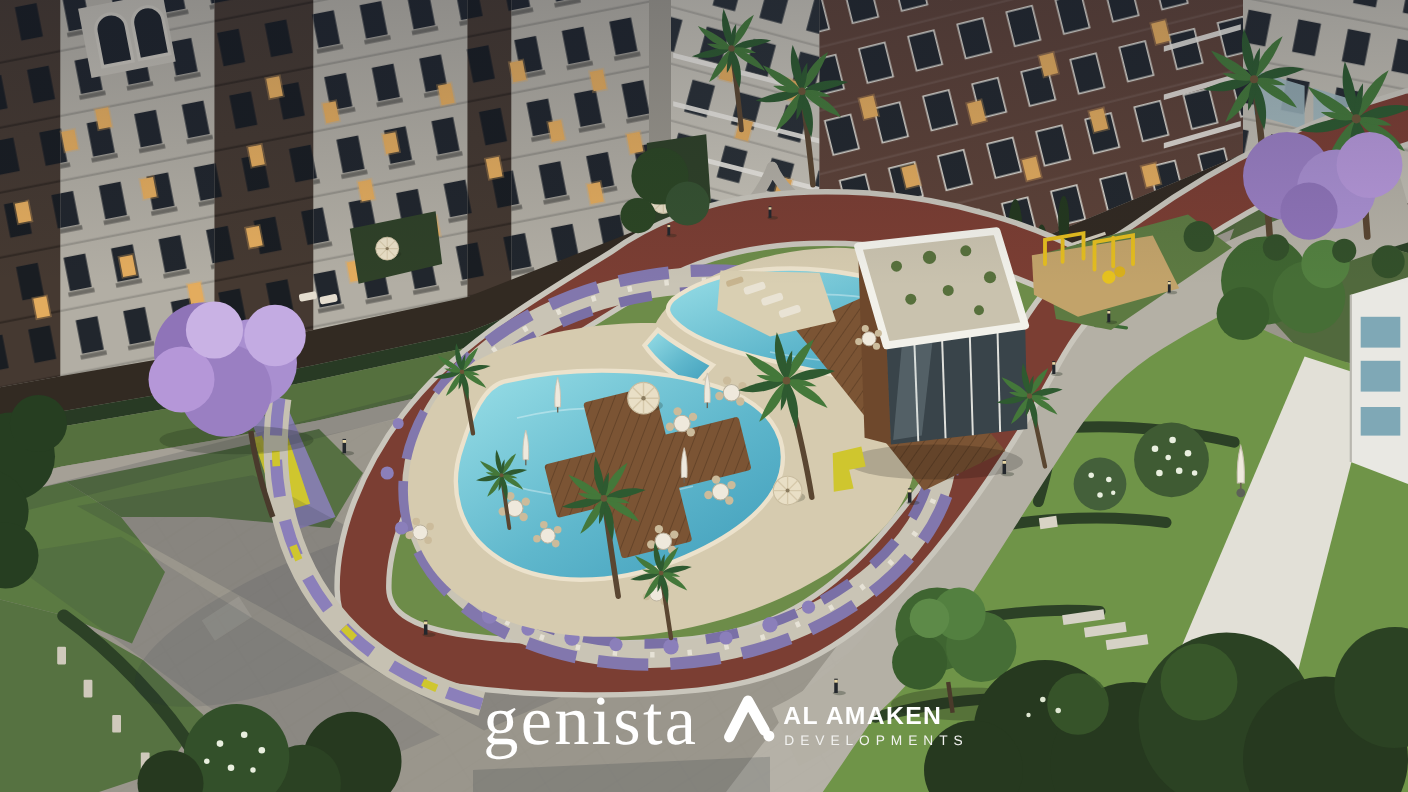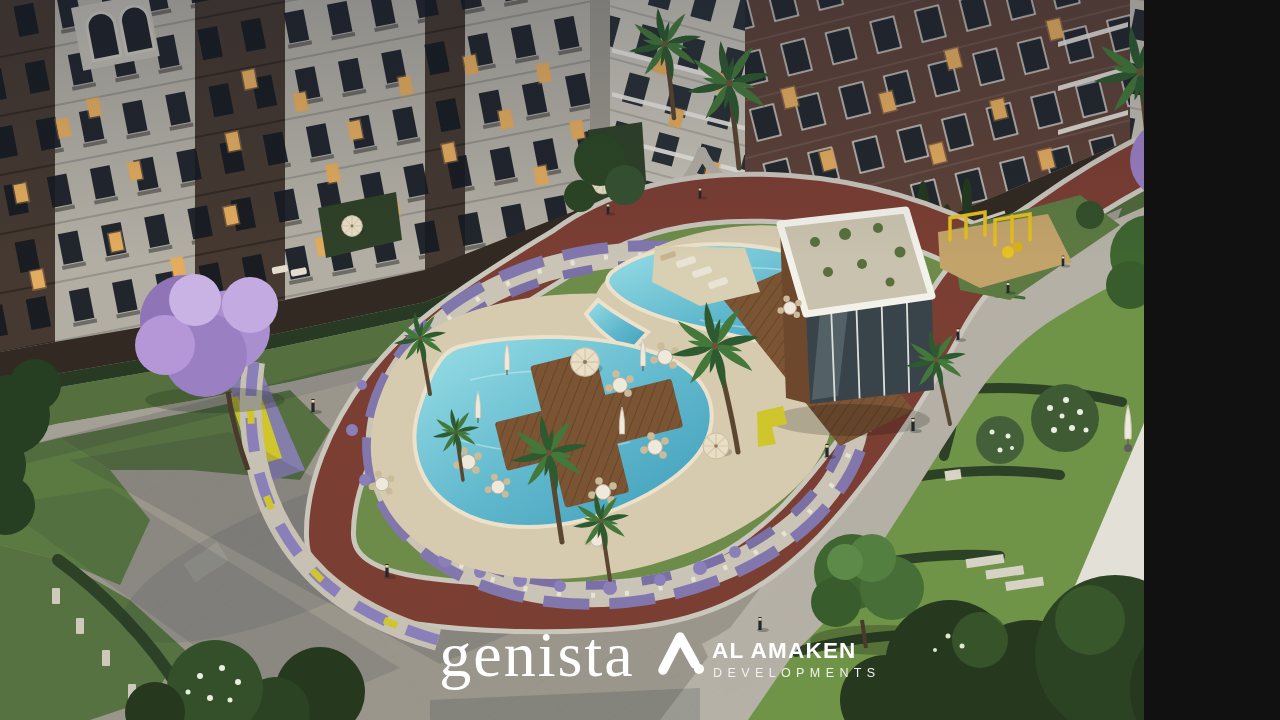--- a/index.html
+++ b/index.html
@@ -1,17 +1,17 @@
 <!DOCTYPE html>
 <html><head>
 <meta charset="utf-8">
 <title>genista</title>
 <style>
   html,body{margin:0;padding:0;background:#111;}
-  .stage{position:relative;width:1144px;height:720px;overflow:hidden;background:#ffffff;
+  .stage{position:relative;width:1280px;height:720px;overflow:hidden;background:#ffffff;
          font-family:"Liberation Sans",sans-serif;}
   svg{display:block}
   .f0{fill:#2e5a30}.f1{fill:#44783a}
   .tblc{fill:#efe9dc;stroke:#b9b09c;stroke-width:1}
   .chair{fill:#cbbb9b}
   .hedge{stroke:#2c4126;stroke-linecap:round;fill:none}
   .cyp{fill:#24381f}
   .litwin{fill:#e3ac5e;stroke:#e3ac5e;stroke-opacity:.32;stroke-width:3}
   .logo-serif{font-family:"Liberation Serif",serif;}
   .logo-sans{font-family:"Liberation Sans",sans-serif;}

